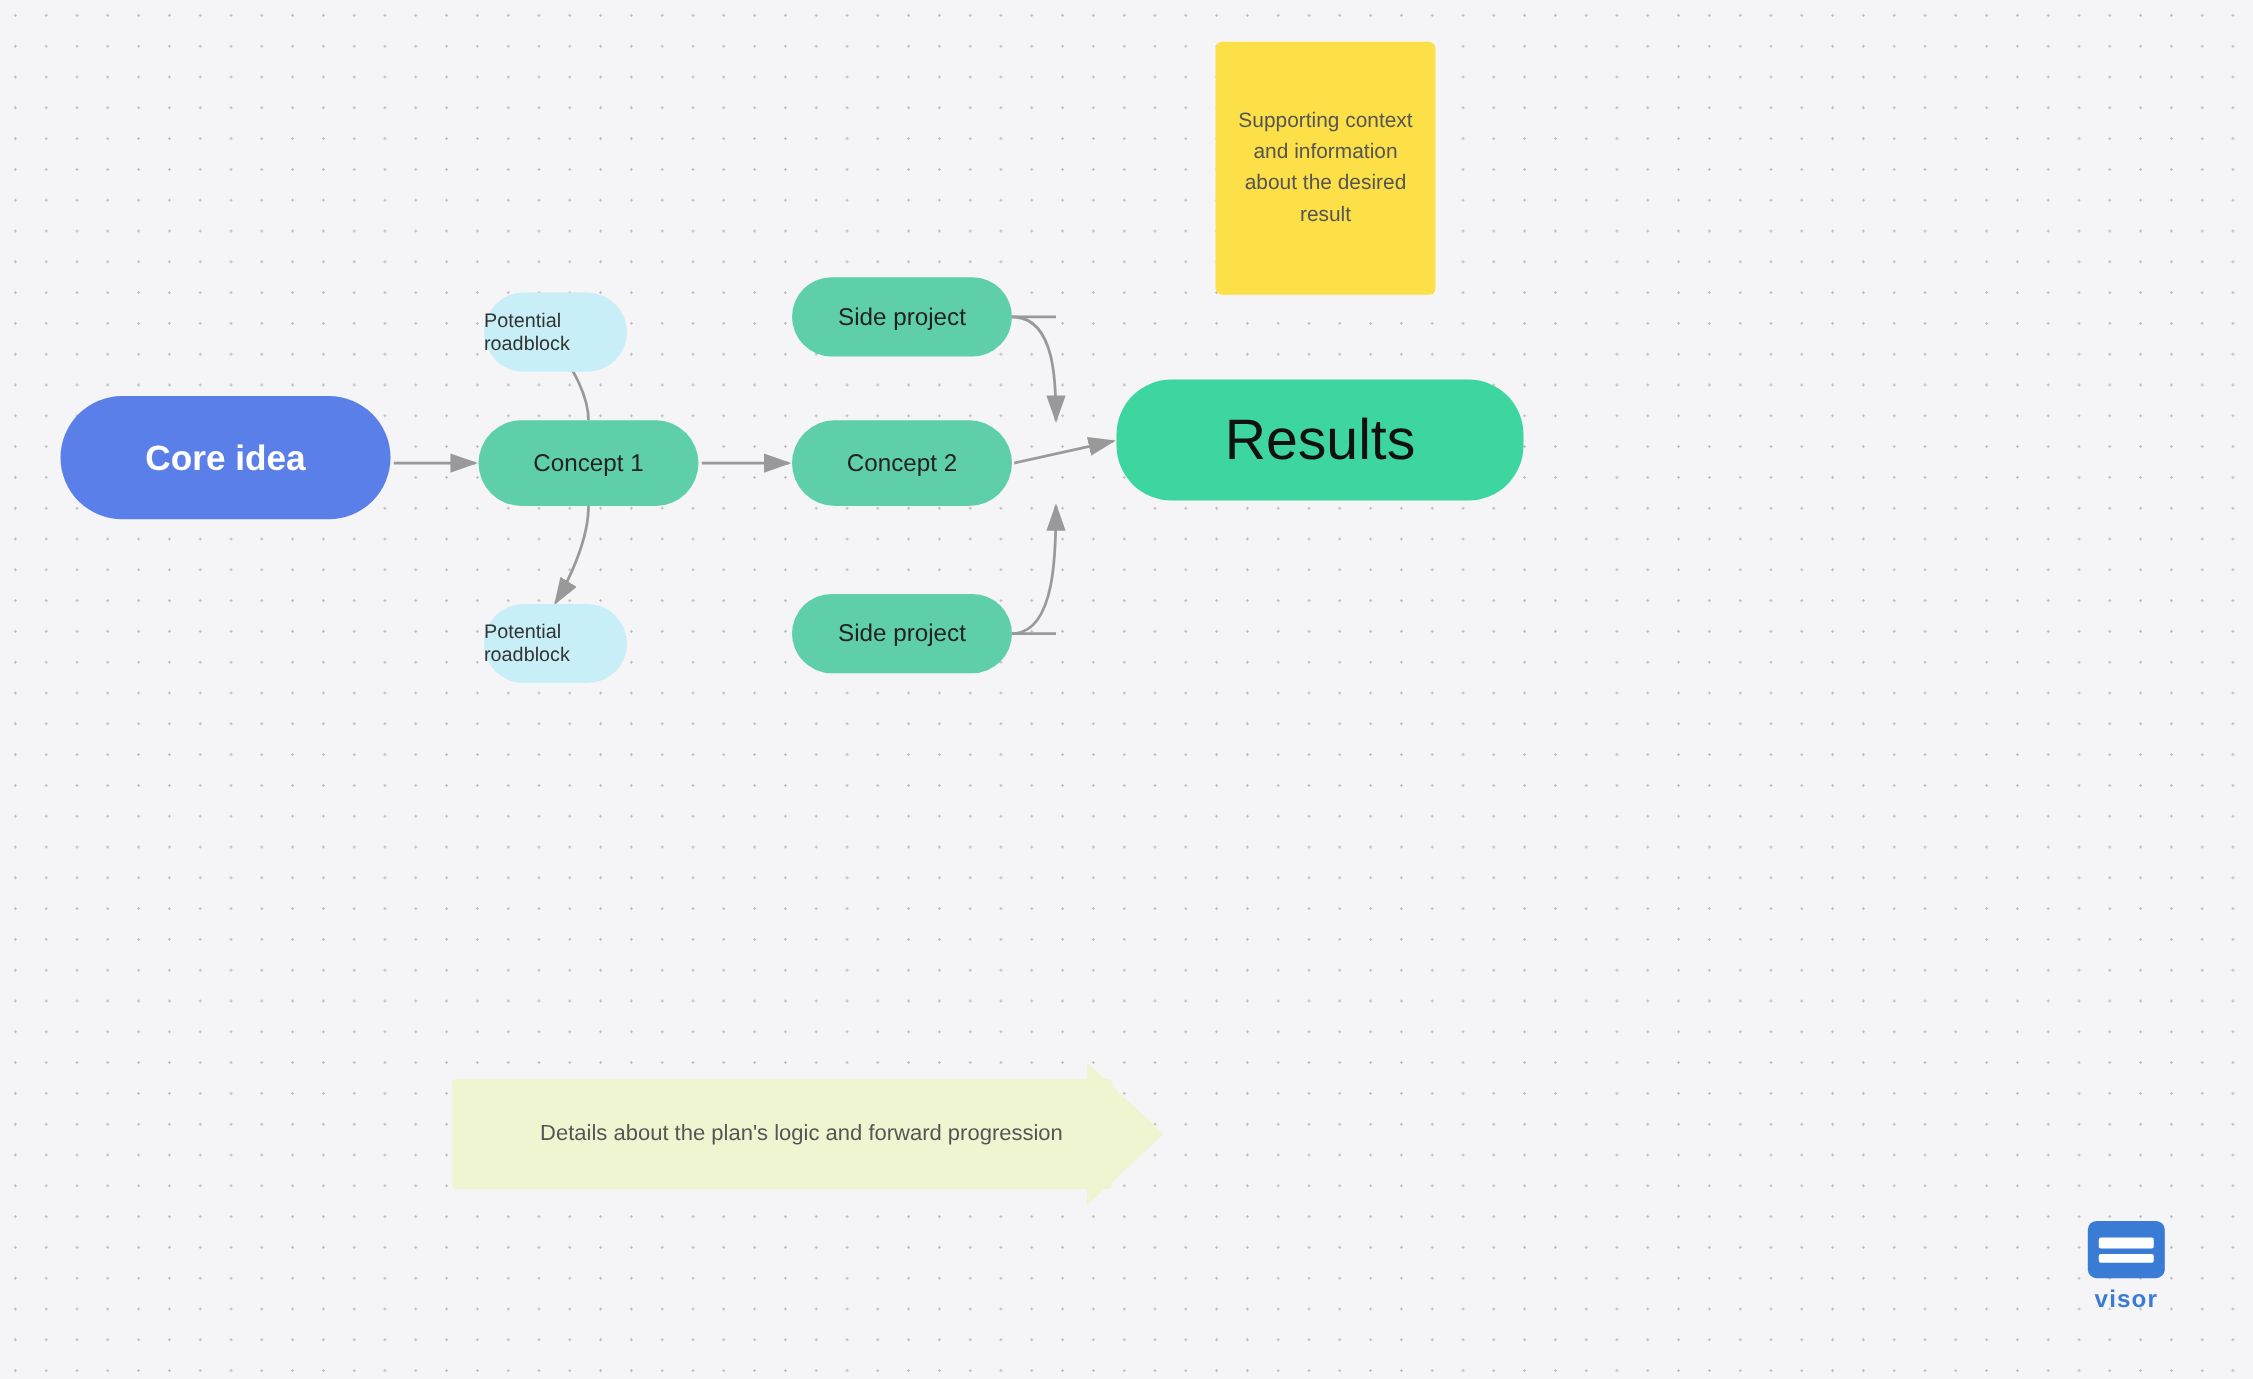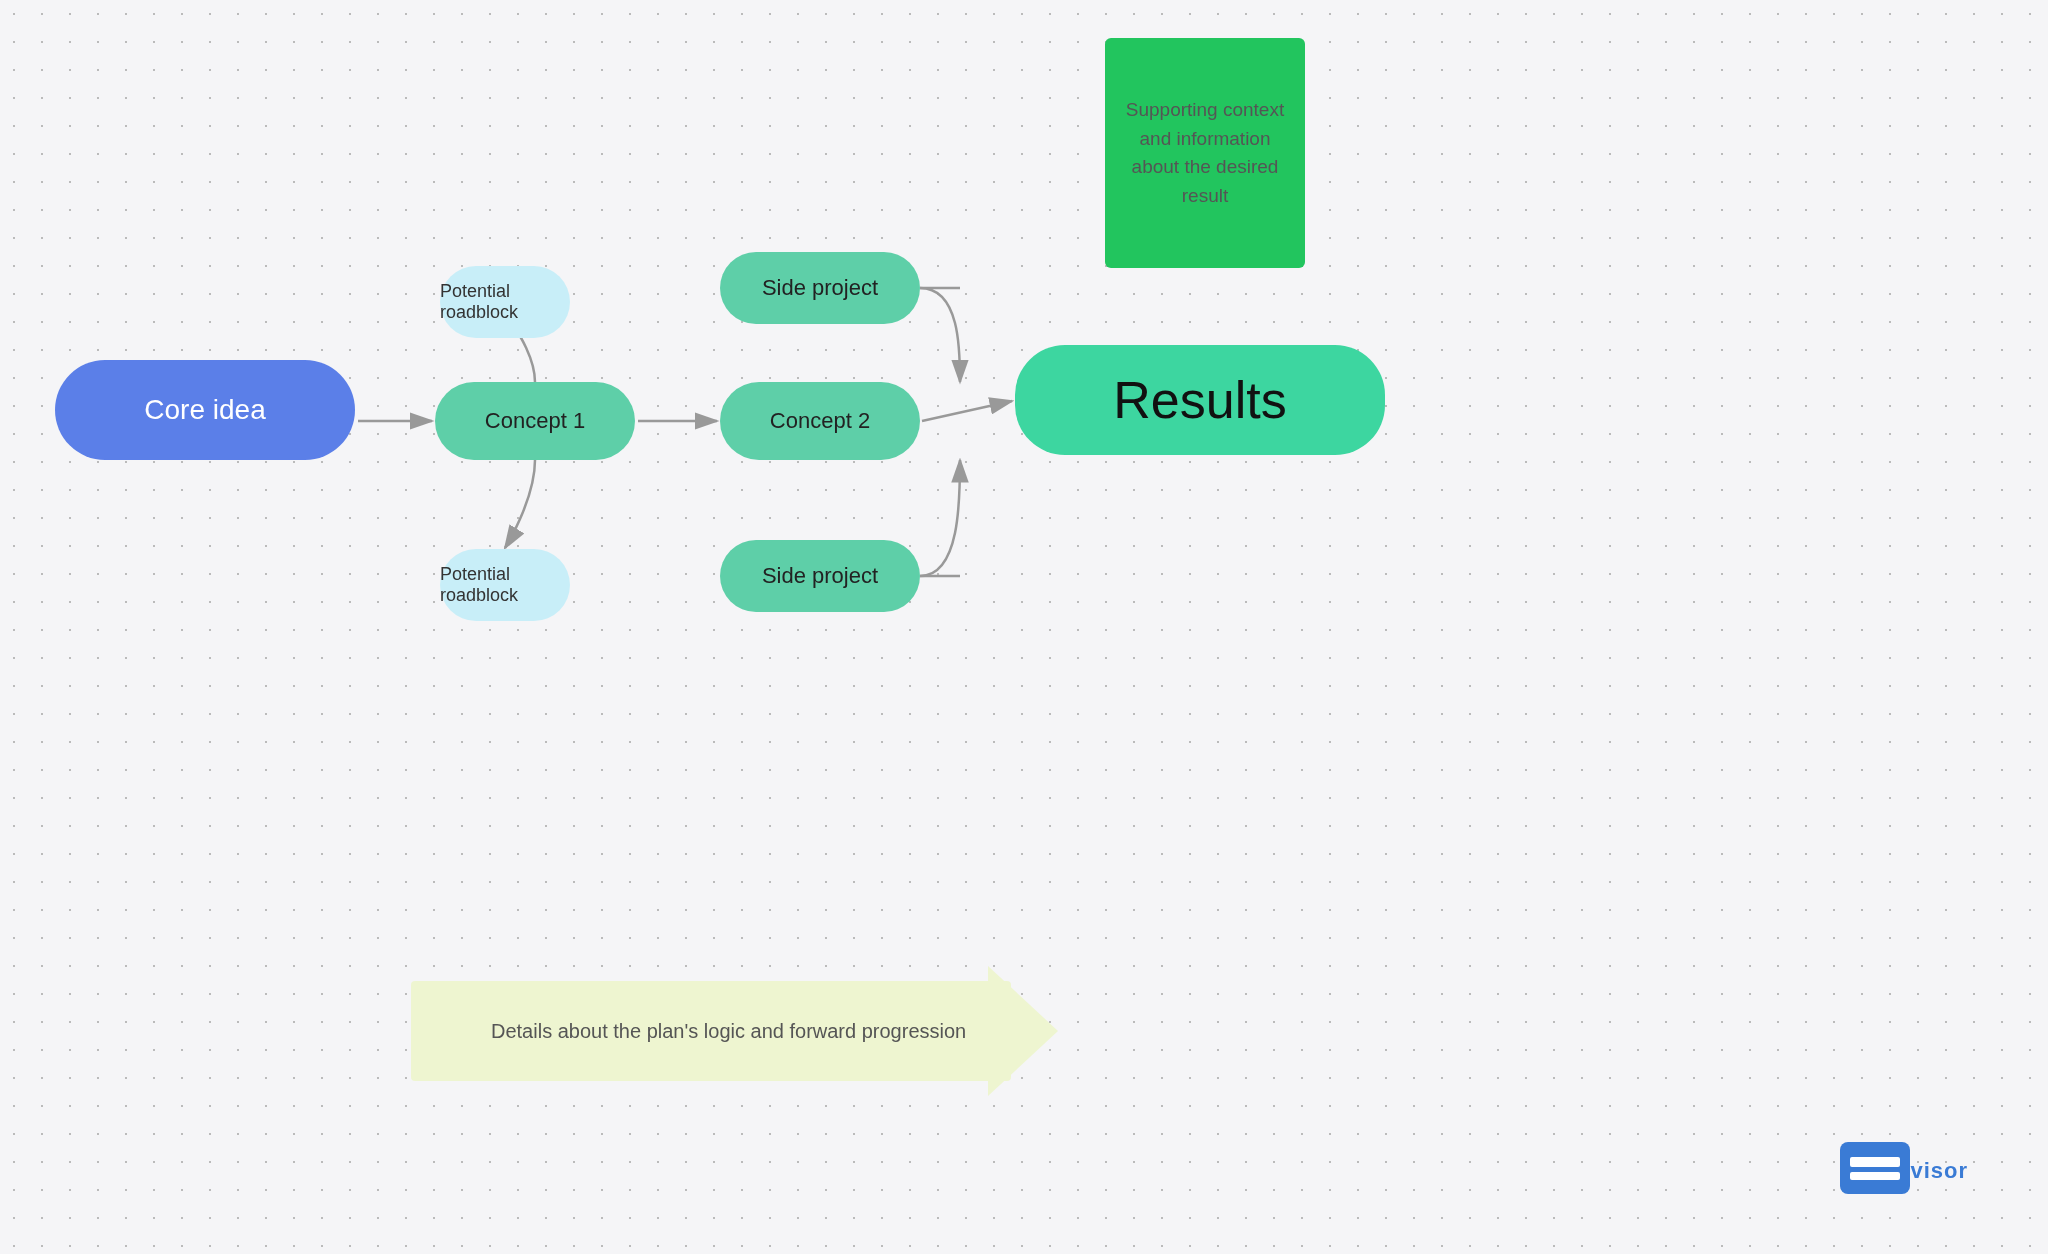--- a/index.html
+++ b/index.html
@@ -27,25 +27,25 @@
       position: absolute;
       display: flex;
       align-items: center;
       justify-content: center;
       border-radius: 50px;
       font-weight: 500;
     }
 
     .node-core-idea {
       width: 300px;
-      height: 100px;
+      height: 112px;
       background: #5b7fe8;
       color: white;
-      font-size: 28px;
-      font-weight: 400;
+      font-size: 32px;
+      font-weight: 700;
       left: 55px;
       top: 360px;
       border-radius: 60px;
     }
 
     .node-concept1 {
       width: 200px;
       height: 78px;
       background: #5ecfa8;
       color: #222;
@@ -115,21 +115,21 @@
       border-radius: 40px;
       left: 440px;
       top: 549px;
     }
 
     
     .supporting-box {
       position: absolute;
       width: 200px;
       height: 230px;
-      background: #22c55e;
+      background: #fde047;
       top: 38px;
       left: 1105px;
       border-radius: 6px;
       display: flex;
       align-items: center;
       justify-content: center;
       text-align: center;
       font-size: 19px;
       color: #555;
       padding: 16px;
@@ -182,21 +182,21 @@
       color: #555;
       white-space: nowrap;
     }
 
     
     .visor-logo {
       position: absolute;
       bottom: 60px;
       right: 80px;
       display: flex;
-      flex-direction: row;
+      flex-direction: column;
       align-items: center;
     }
 
     .visor-icon {
       width: 70px;
       height: 52px;
       background: #3a7bd5;
       border-radius: 8px;
       display: flex;
       flex-direction: column;

